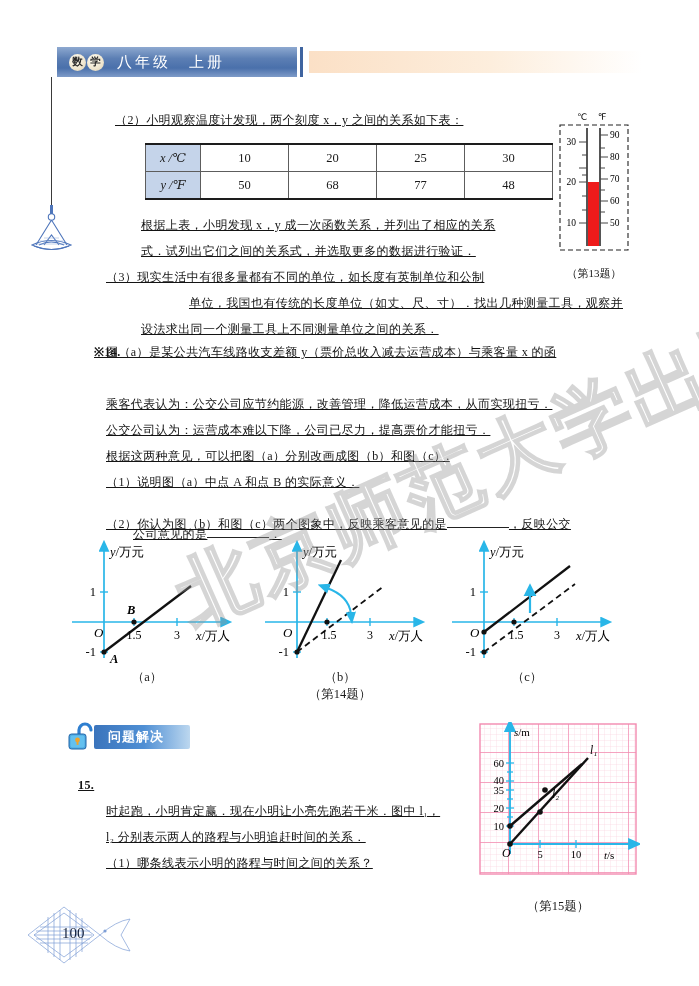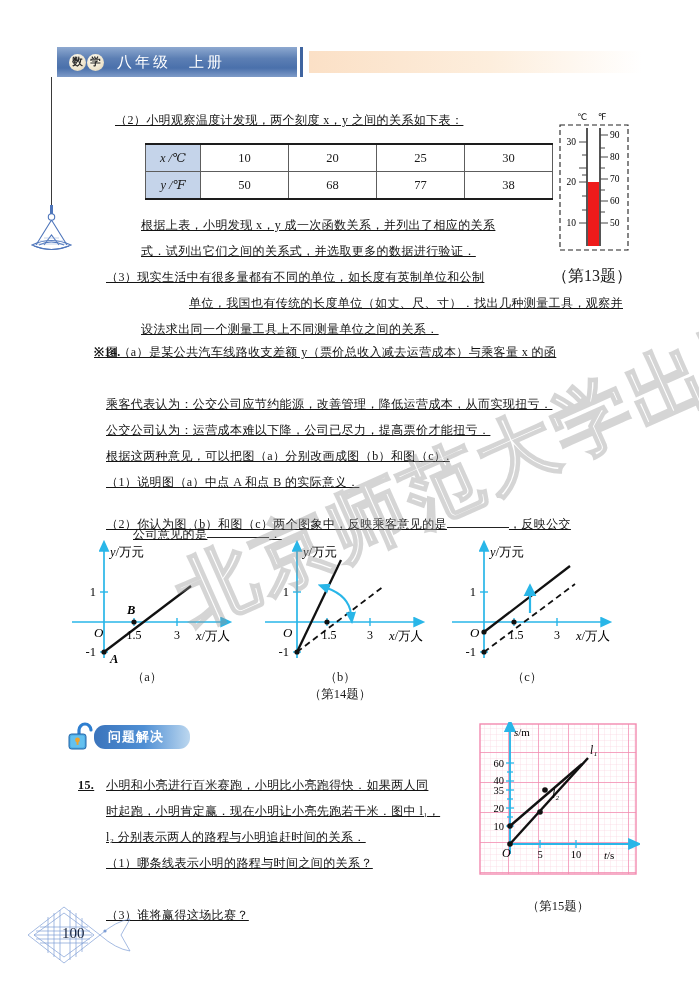--- a/index.html
+++ b/index.html
@@ -56,32 +56,32 @@
   
   .tbl{position:absolute;left:145px;top:143px;border-collapse:collapse;
        font-size:12.5px;background:#fff;}
   .tbl td{border:1px solid #5d5d5d;height:24px;text-align:center;width:85px;}
   .tbl tr:first-child td{border-top:2.2px solid #1d1d1d;}
   .tbl tr:last-child td{border-bottom:2.2px solid #1d1d1d;}
   .tbl td.hd{background:#c5d4ea;width:52px;font-style:italic;}
 
   
   .thermo{position:absolute;left:552px;top:110px;width:84px;}
-  .thermo .cap{text-align:left;font-size:16px;margin-top:2px;}
+  .thermo .cap{text-align:center;font-size:11px;margin-top:2px;}
 
   
   .gbox{position:absolute;}
   .glabel{text-align:center;font-size:12.5px;}
 
   
   .ps{position:absolute;left:66px;top:722px;display:flex;align-items:center;}
   .ps .pill{
     margin-left:-6px;
     background:linear-gradient(90deg,#3b74bc 0%,#4f8fd4 52%,#bcd7ef 100%);
-    border-radius:11px;color:#fff;font-size:13px;font-weight:700;
+    border-radius:2px;color:#fff;font-size:13px;font-weight:700;
     padding:3px 26px 3px 14px;letter-spacing:1px;
     font-family:"DejaVu Sans",sans-serif;
   }
 
   
   .foot{position:absolute;left:26px;top:905px;width:116px;height:62px;}
   .foot .num{
     position:absolute;left:36px;top:20px;font-size:15px;color:#15233f;
     font-family:"Liberation Serif",serif;
   }
@@ -130,21 +130,21 @@
       <td>10</td>
       <td>20</td>
       <td>25</td>
       <td>30</td>
     </tr>
     <tr>
       <td class="hd">y /℉</td>
       <td>50</td>
       <td>68</td>
       <td>77</td>
-      <td>38</td>
+      <td>48</td>
     </tr>
   </tbody>
     </table>
 
   <div class="thermo">
     <svg width="84" height="150" viewBox="0 0 84 150">
       <text x="30" y="10" font-size="9" font-family="DejaVu Sans" text-anchor="middle">℃</text>
       <text x="50" y="10" font-size="9" font-family="DejaVu Sans" text-anchor="middle">℉</text>
       <rect x="8" y="15" width="68" height="125" fill="none" stroke="#222" stroke-width="1.1" stroke-dasharray="5,3"></rect>
 
@@ -319,25 +319,23 @@
       <path d="M13 13 L13 8 a6 6 0 0 1 12 0" fill="none" stroke="#2f7fd0" stroke-width="3.2" stroke-linecap="round"></path>
       <rect x="3" y="12" width="17" height="15" rx="2.5" fill="#4ea9e0" stroke="#2064a8" stroke-width="1"></rect>
       <rect x="4.5" y="13.5" width="14" height="12" rx="2" fill="#63c0ef"></rect>
       <circle cx="11.5" cy="18" r="2.4" fill="#f2a32a"></circle>
       <rect x="10.6" y="18.5" width="1.9" height="4.4" fill="#f2a32a"></rect>
     </svg>
     <div class="pill">问题解决</div>
   </div>
 
   <div class="tx" style="left:78px;top:772px;font-weight:700;">15.</div>
-  <div class="tx" style="left:106px;top:772px;width:370px;">小明和小亮进行百米赛跑，小明比小亮跑得快．如果两人同</div>
   <div class="tx" style="left:106px;top:798px;width:370px;">时起跑，小明肯定赢．现在小明让小亮先跑若干米．图中 l₁，</div>
   <div class="tx" style="left:106px;top:824px;width:370px;">l₂ 分别表示两人的路程与小明追赶时间的关系．</div>
   <div class="tx" style="left:106px;top:850px;width:370px;">（1）哪条线表示小明的路程与时间之间的关系？</div>
-  <div class="tx" style="left:106px;top:902px;width:370px;">（3）谁将赢得这场比赛？</div>
 
   <div class="gbox" style="left:478px;top:722px;">
     <svg width="162" height="170" viewBox="0 0 162 170">
       <defs>
         <pattern id="fine" width="6" height="6" patternUnits="userSpaceOnUse">
           <path d="M6 0 L0 0 0 6" fill="none" stroke="#f7cdda" stroke-width=".6"></path>
         </pattern>
         <pattern id="major" width="30" height="30" patternUnits="userSpaceOnUse">
           <path d="M30 0 L0 0 0 30" fill="none" stroke="#f28ab0" stroke-width="1.4"></path>
         </pattern>

